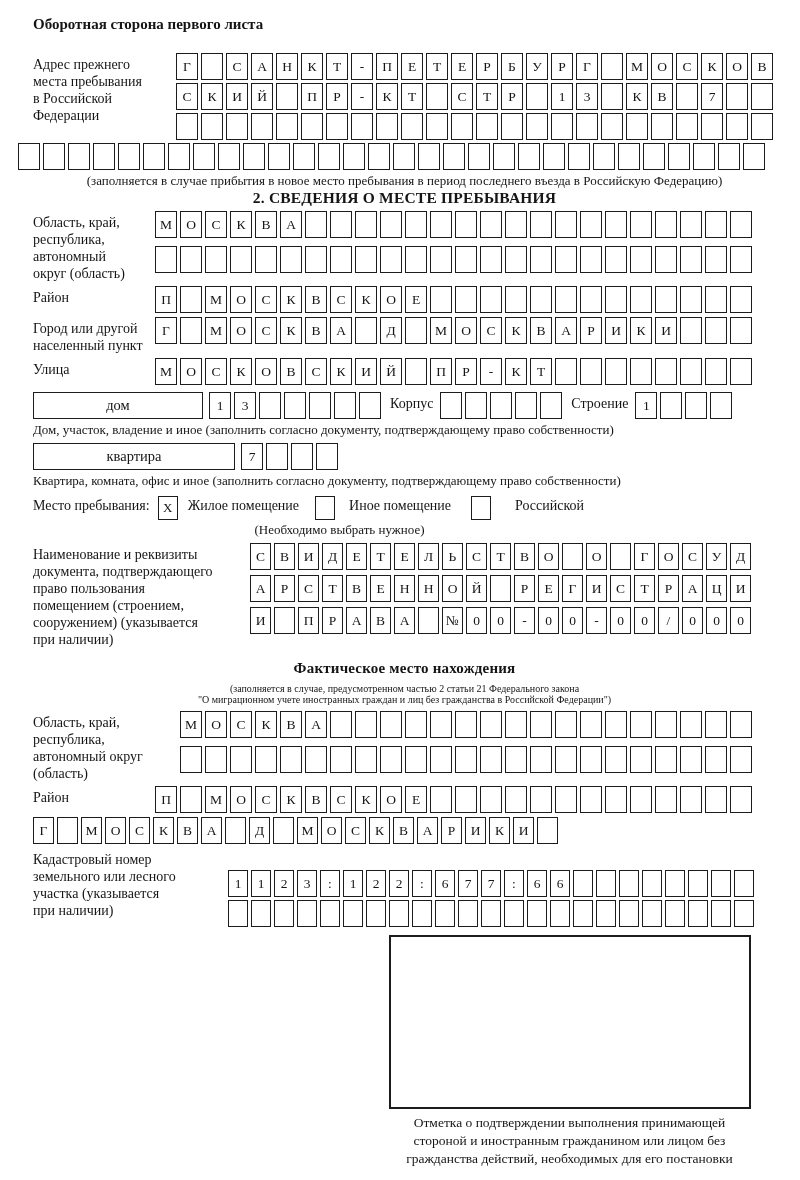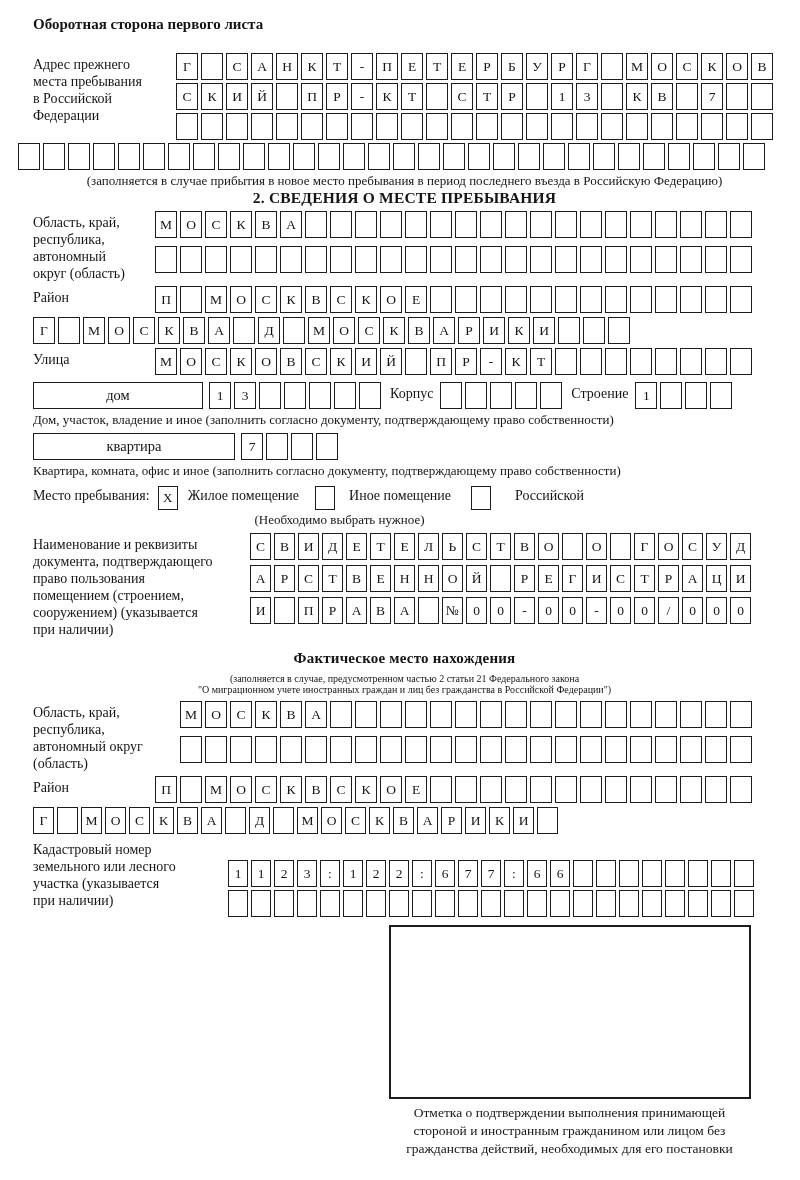--- a/index.html
+++ b/index.html
@@ -258,20 +258,24 @@
       <span class="cell"></span>
       <span class="cell"></span>
       <span class="cell"></span>
       <span class="cell"></span>
       <span class="cell"></span>
       <span class="cell"></span>
     </div>
 </div>
 
 <div class="frow">
+  <div class="flabel w122">
+      <div>Город или другой</div>
+      <div>населенный пункт</div>
+    </div>
   <div class="boxes">
       <span class="cell filled">Г</span>
       <span class="cell"></span>
       <span class="cell filled">М</span>
       <span class="cell filled">О</span>
       <span class="cell filled">С</span>
       <span class="cell filled">К</span>
       <span class="cell filled">В</span>
       <span class="cell filled">А</span>
       <span class="cell"></span>

